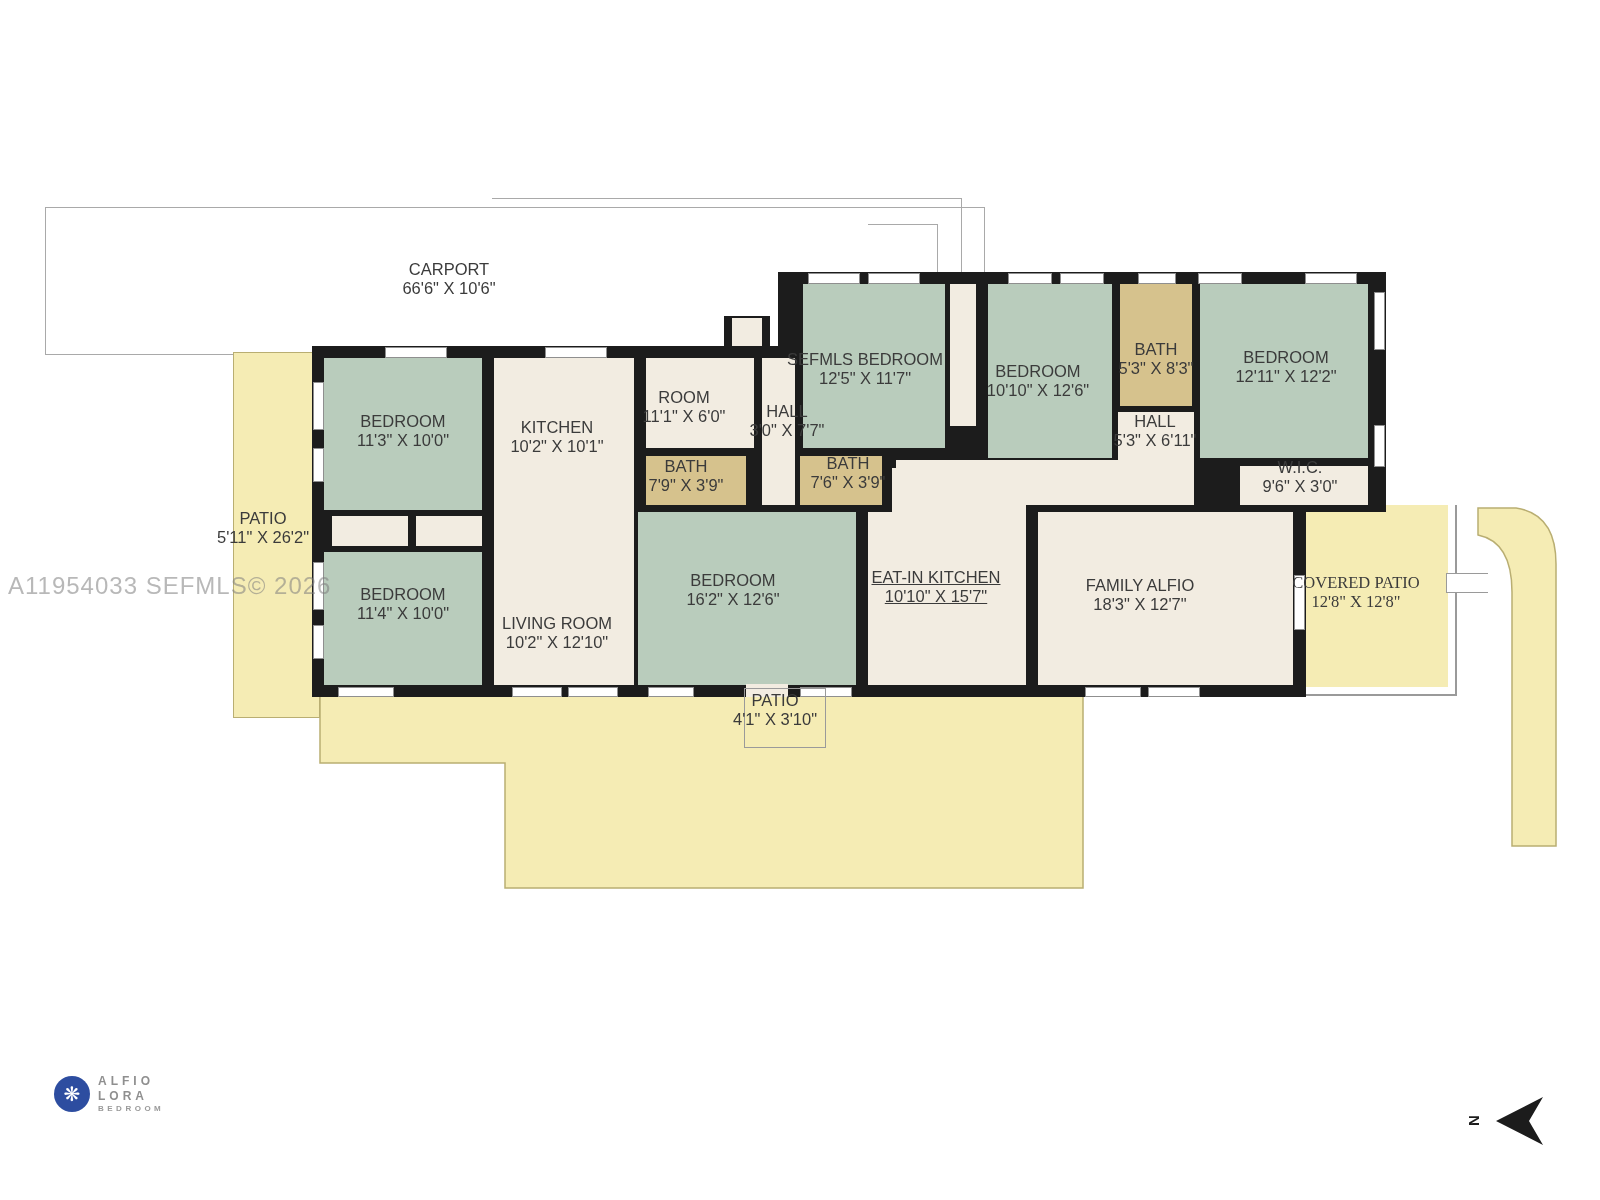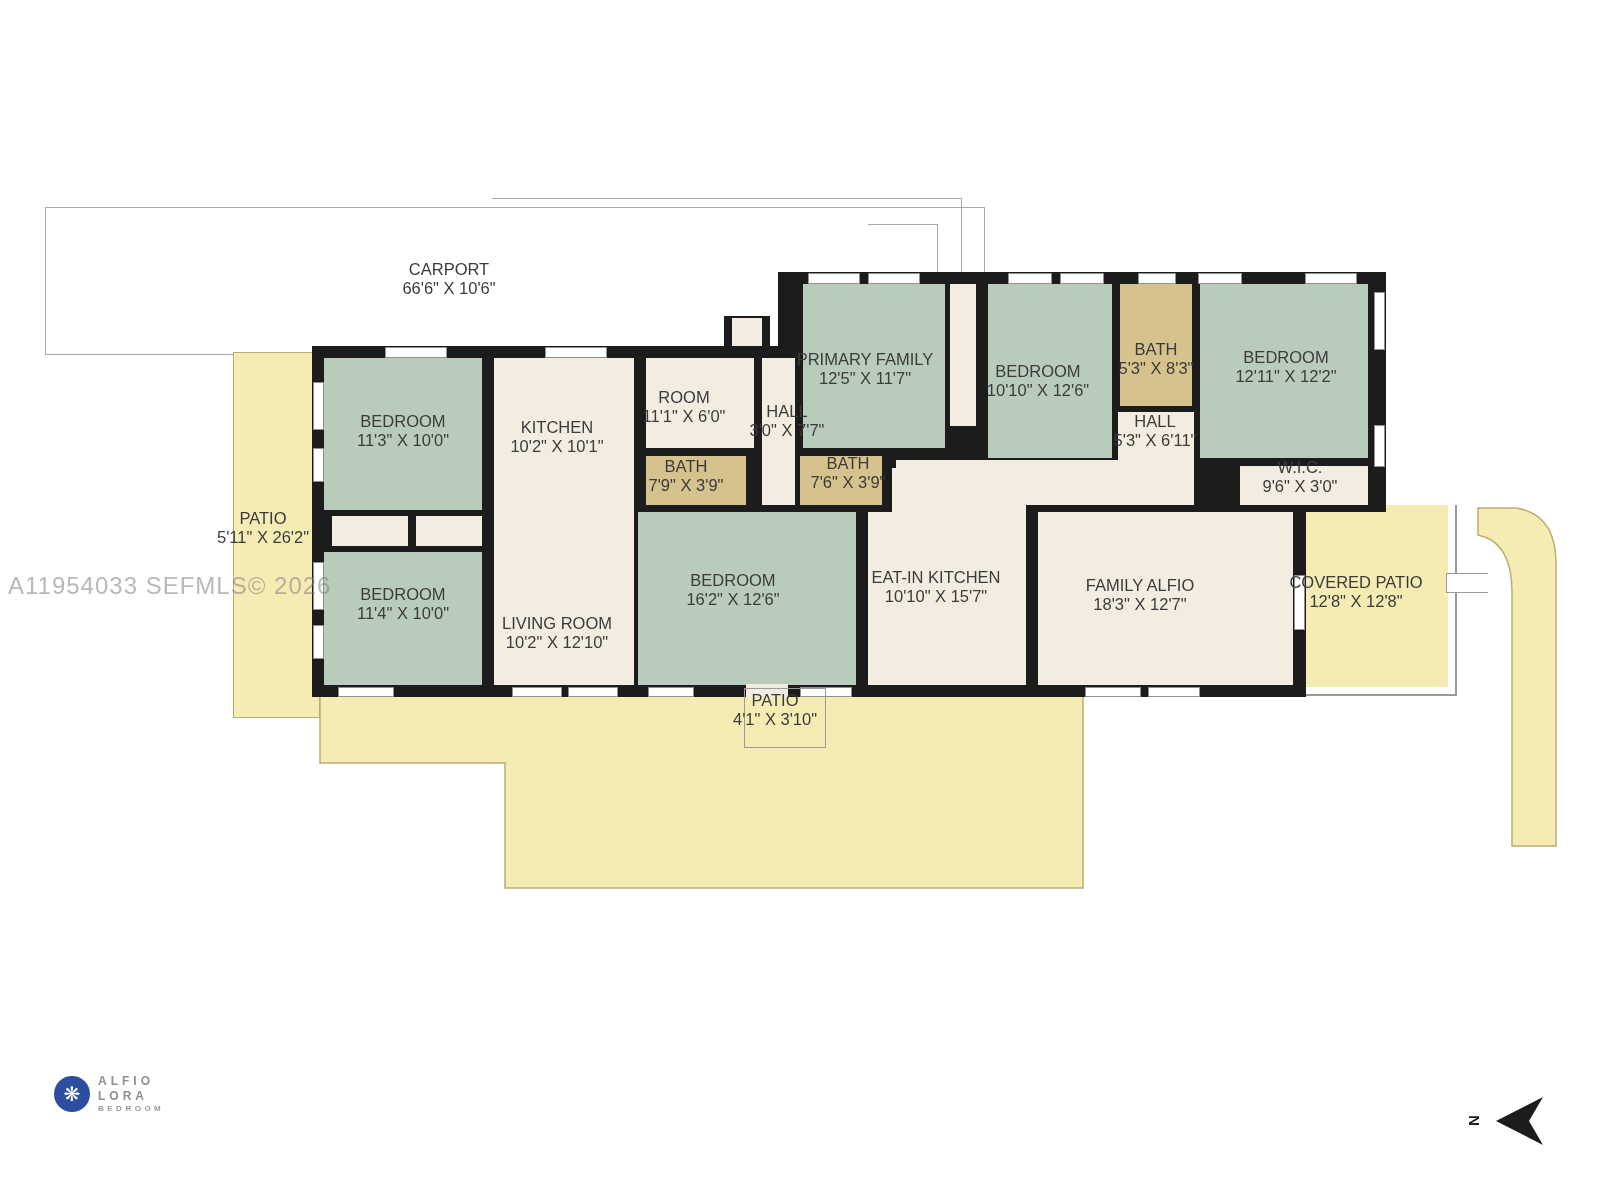--- a/index.html
+++ b/index.html
@@ -133,21 +133,21 @@
     </div>
   <div class="lbl" style="left:684px;top:388px;">
     <span>ROOM</span>
       <span>11'1" X 6'0"</span>
     </div>
   <div class="lbl" style="left:787px;top:402px;">
     <span>HALL</span>
       <span>3'0" X 7'7"</span>
     </div>
   <div class="lbl" style="left:865px;top:350px;">
-    <span>PRIMARY FAMILY</span>
+    <span>SEFMLS BEDROOM</span>
       <span>12'5" X 11'7"</span>
     </div>
   <div class="lbl" style="left:1038px;top:362px;">
     <span>BEDROOM</span>
       <span>10'10" X 12'6"</span>
     </div>
   <div class="lbl" style="left:1156px;top:340px;">
     <span>BATH</span>
       <span>5'3" X 8'3"</span>
     </div>
@@ -176,29 +176,29 @@
       <span>11'4" X 10'0"</span>
     </div>
   <div class="lbl" style="left:557px;top:614px;">
     <span>LIVING ROOM</span>
       <span>10'2" X 12'10"</span>
     </div>
   <div class="lbl" style="left:733px;top:571px;">
     <span>BEDROOM</span>
       <span>16'2" X 12'6"</span>
     </div>
-  <div class="lbl" style="left:936px;top:568px;">
+  <div class="lbl" style="left:936px;top:568px;text-decoration:underline;">
     <span>EAT-IN KITCHEN</span>
       <span>10'10" X 15'7"</span>
     </div>
   <div class="lbl" style="left:1140px;top:576px;">
     <span>FAMILY ALFIO</span>
       <span>18'3" X 12'7"</span>
     </div>
-  <div class="lbl" style="left:1356px;top:573px;">
+  <div class="lbl" style="left:1356px;top:573px;font-family:Liberation Serif, serif;">
     <span>COVERED PATIO</span>
       <span>12'8" X 12'8"</span>
     </div>
   <div class="lbl" style="left:775px;top:691px;">
     <span>PATIO</span>
       <span>4'1" X 3'10"</span>
     </div>
 
   <div class="watermark">A11954033  SEFMLS© 2026</div>
 

